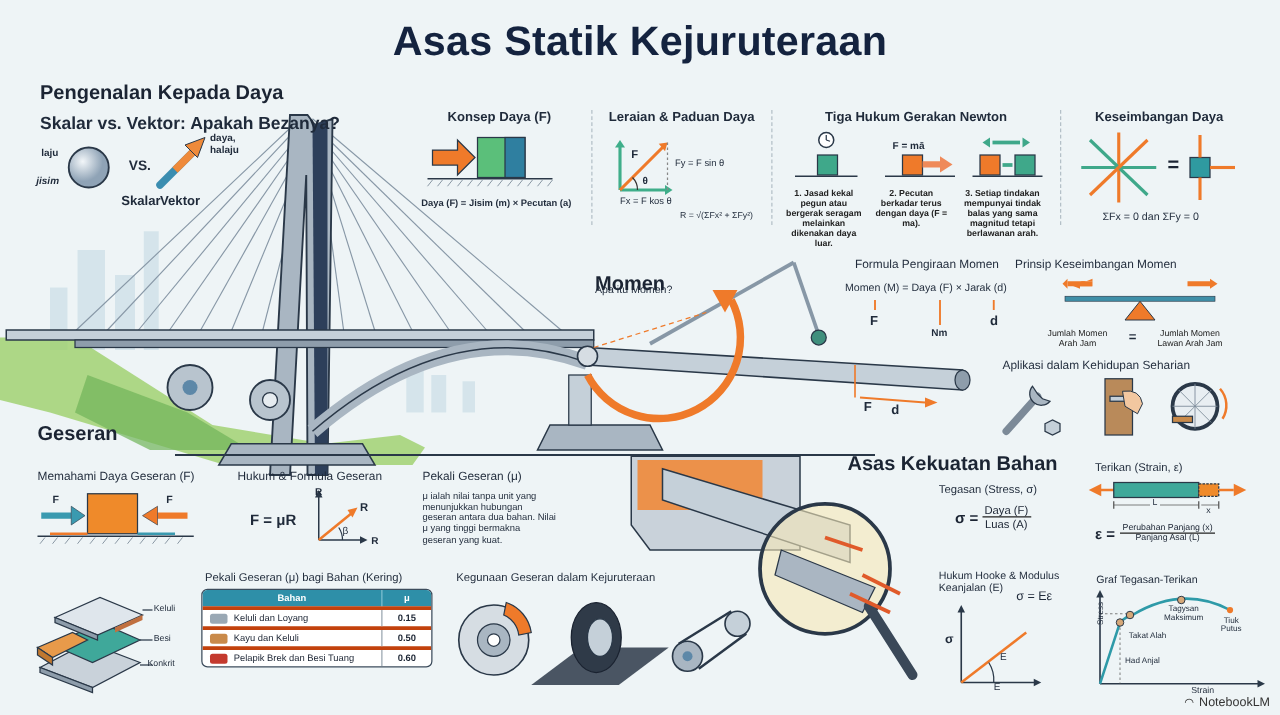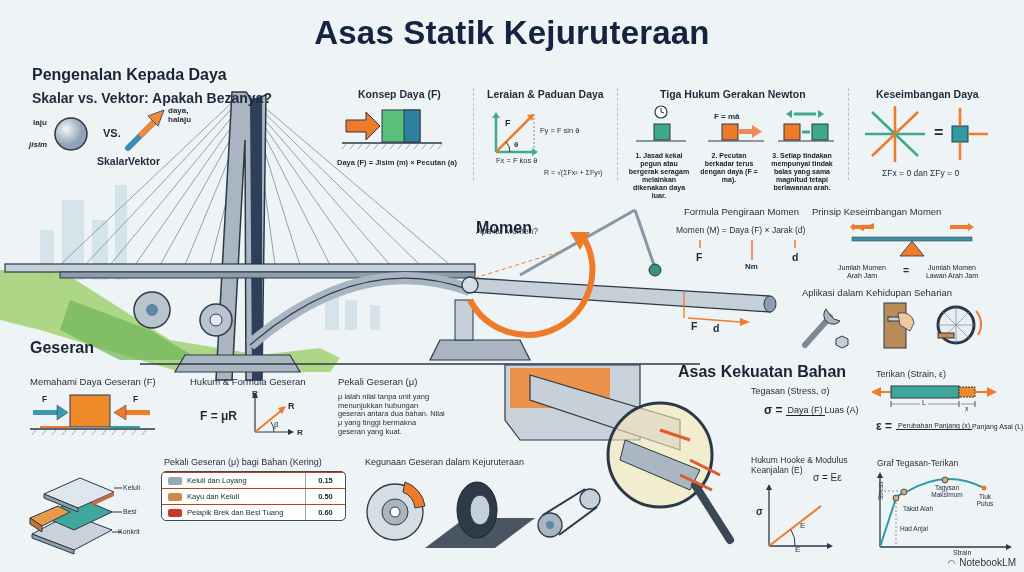--- a/index.html
+++ b/index.html
@@ -7,26 +7,26 @@
   .abs { position: absolute; }
   .title { left: 0; width: 1024px; top: 14px; text-align: center; font-size: 33px; font-weight: bold; color: #14233f; letter-spacing: 0.2px; }
   .h2 { font-size: 16px; font-weight: bold; color: #1b2433; }
   .h3 { font-size: 10.5px; font-weight: bold; color: #1f2a3a; }
   .sm { font-size: 8px; color: #1f2a3a; line-height: 1.15; }
   .cap { font-size: 7px; font-weight: bold; color: #222; text-align: center; line-height: 1.15; }
   .dash-v { border-left: 1px dashed #b4c0c8; }
   svg { position: absolute; overflow: visible; }
   .table { left: 161px; top: 471px; width: 185px; border: 1.5px solid #3c4c5c; border-radius: 5px; overflow: hidden; background: #fff; font-size: 7.5px; }
   .table .hd { display: flex; background: #2e8fa8; color: #fff; font-weight: bold; height: 13px; align-items: center; }
-  .table .row { display: flex; height: 16px; align-items: center; border-top: 1px solid #c2410c; }
+  .table .row { display: flex; height: 16px; align-items: center; border-top: 3px solid #c2410c; }
   .table .c1 { flex: 1; padding-left: 6px; display: flex; align-items: center; gap: 5px; }
   .table .c2 { width: 40px; text-align: center; border-left: 1px solid #9aa6b0; height: 100%; display: flex; align-items: center; justify-content: center; font-weight: bold; }
   .table .hd .c1 { justify-content: center; padding-left: 0; }
   .mat-icon { width: 14px; height: 8px; border-radius: 2px; display: inline-block; }
-  .frac { display: inline-flex; flex-direction: row; align-items: center; vertical-align: middle; }
+  .frac { display: inline-flex; flex-direction: column; align-items: center; vertical-align: middle; }
   .frac .num { border-bottom: 1px solid #222; padding: 0 2px; }
   .brand { right: 8px; bottom: 4px; font-size: 10px; color: #333; display: flex; gap: 4px; align-items: center; }
 </style>
 </head>
 <body>
 
 <svg width="1024" height="572" style="left:0;top:0;">
 
   <g fill="#d3e3ea" opacity="0.9">
     <rect x="40" y="230" width="14" height="50"></rect>
@@ -331,20 +331,24 @@
   <line x1="84" y1="16" x2="92" y2="16" stroke="#2a3848"></line>
     <line x1="82" y1="40" x2="92" y2="40" stroke="#2a3848"></line>
     <line x1="82" y1="60" x2="92" y2="60" stroke="#2a3848"></line>
 </svg>
 <div class="abs sm" style="left:123px;top:484px;font-size:7px;">Keluli</div>
 <div class="abs sm" style="left:123px;top:508px;font-size:7px;">Besi</div>
 <div class="abs sm" style="left:118px;top:528px;font-size:7px;">Konkrit</div>
 
 <div class="abs h3" style="left:164px;top:457px;font-size:9px;font-weight:normal;">Pekali Geseran (μ) bagi Bahan (Kering)</div>
 <div class="abs table">
+  <div class="hd">
+    <div class="c1">Bahan</div>
+    <div class="c2" style="border-left:1px solid #7fc0d0;">μ</div>
+  </div>
   <div class="row">
     <div class="c1">
         <span class="mat-icon" style="background:#9aa8b4;"></span>
         <span>Keluli dan Loyang</span>
       </div>
     <div class="c2">0.15</div>
   </div>
   <div class="row">
     <div class="c1">
         <span class="mat-icon" style="background:#c98a4a;"></span>

